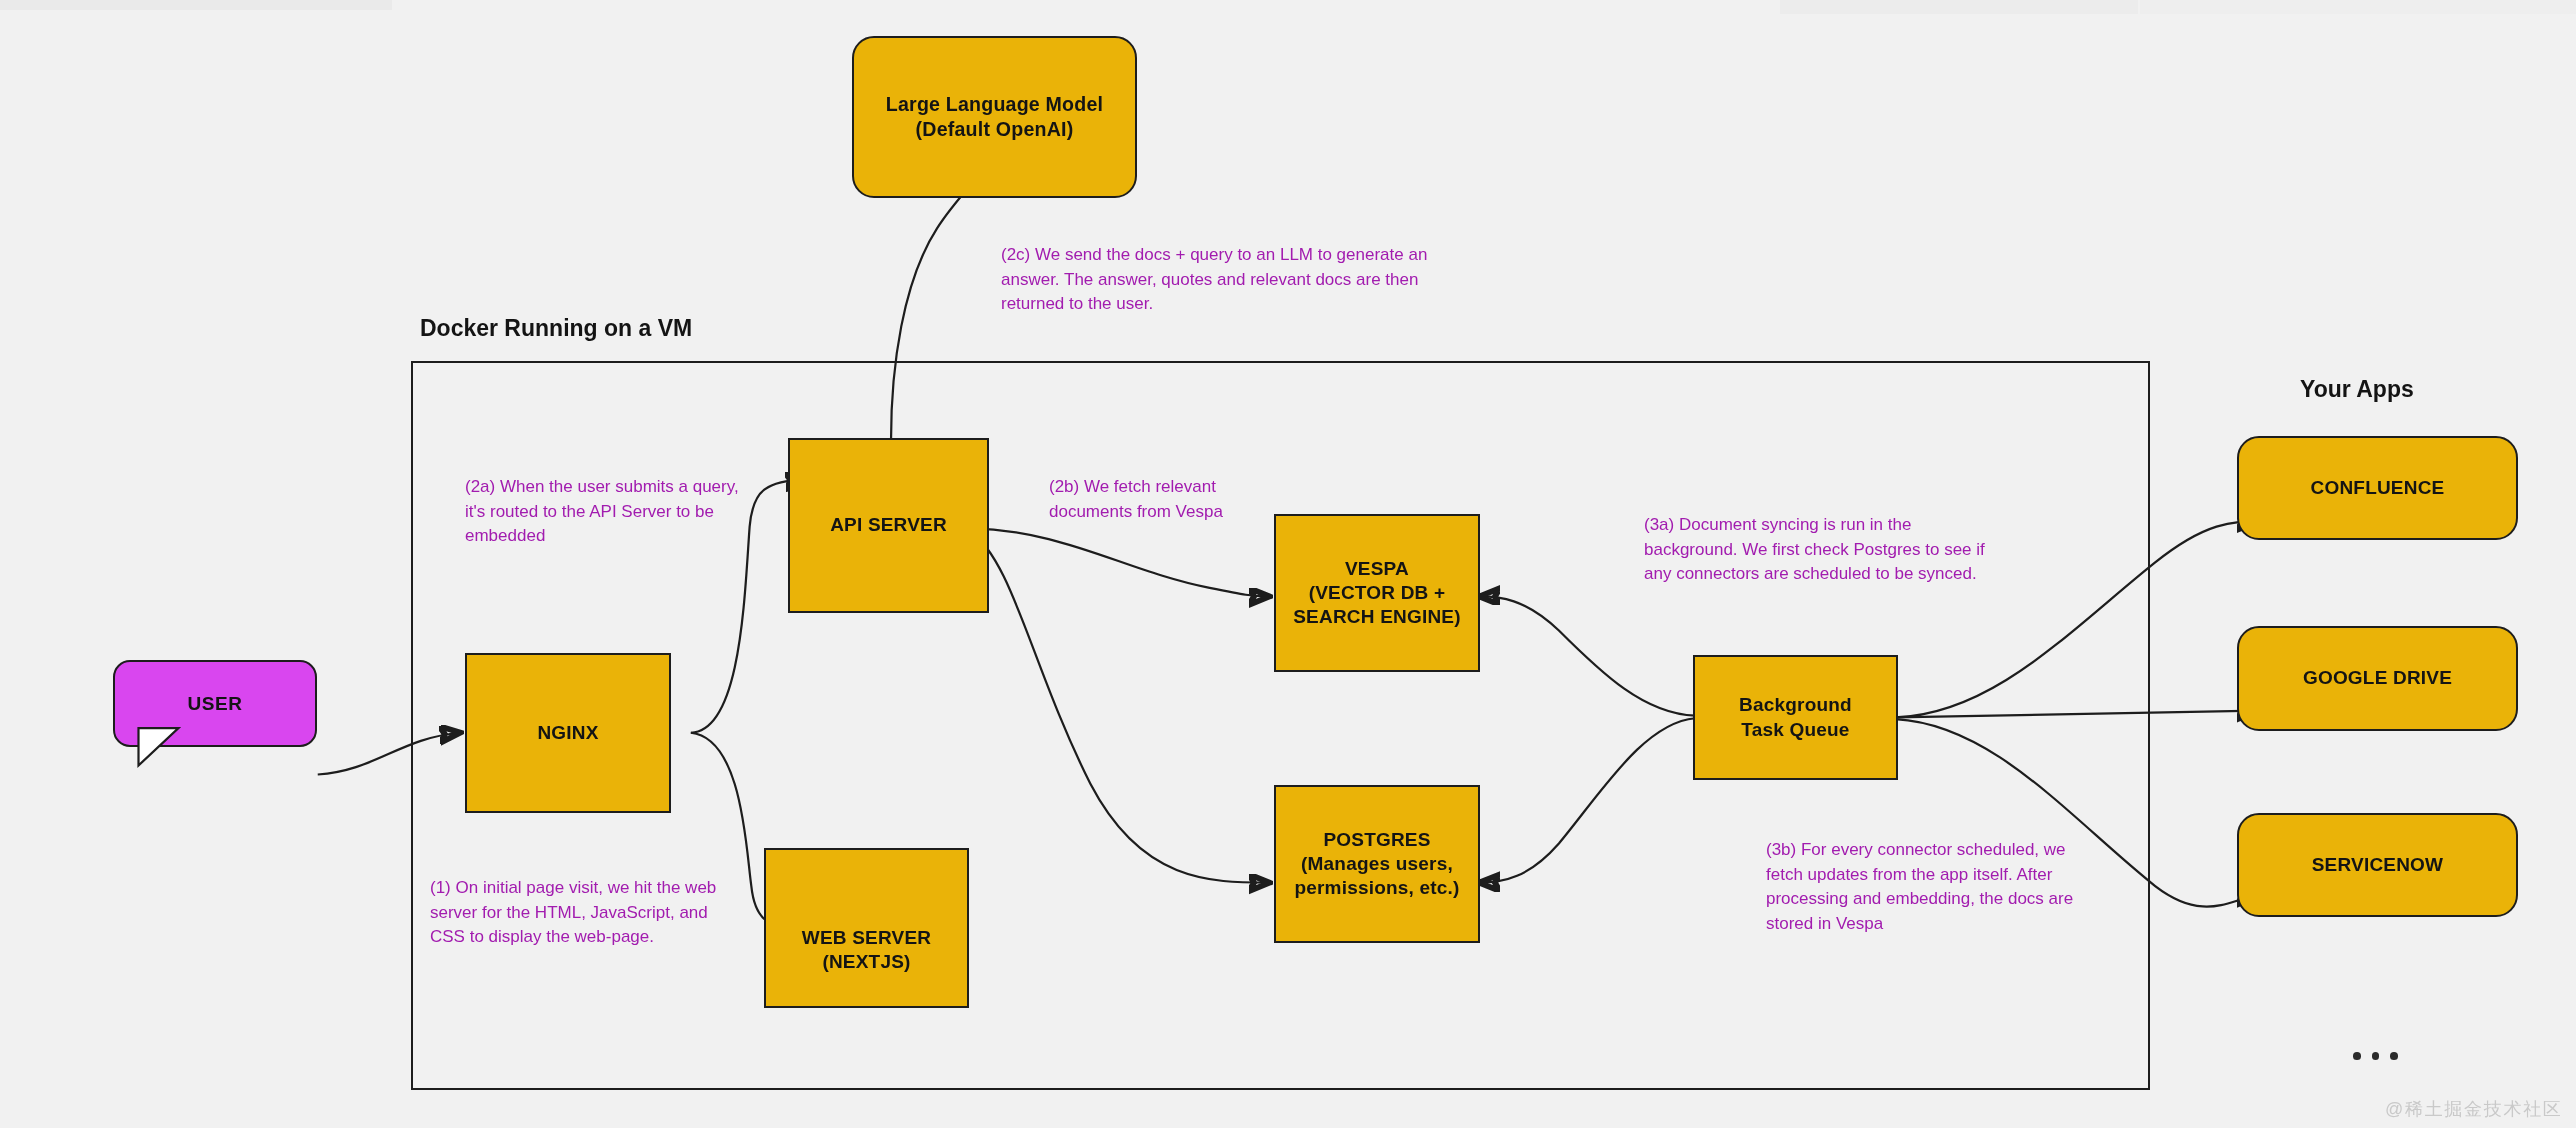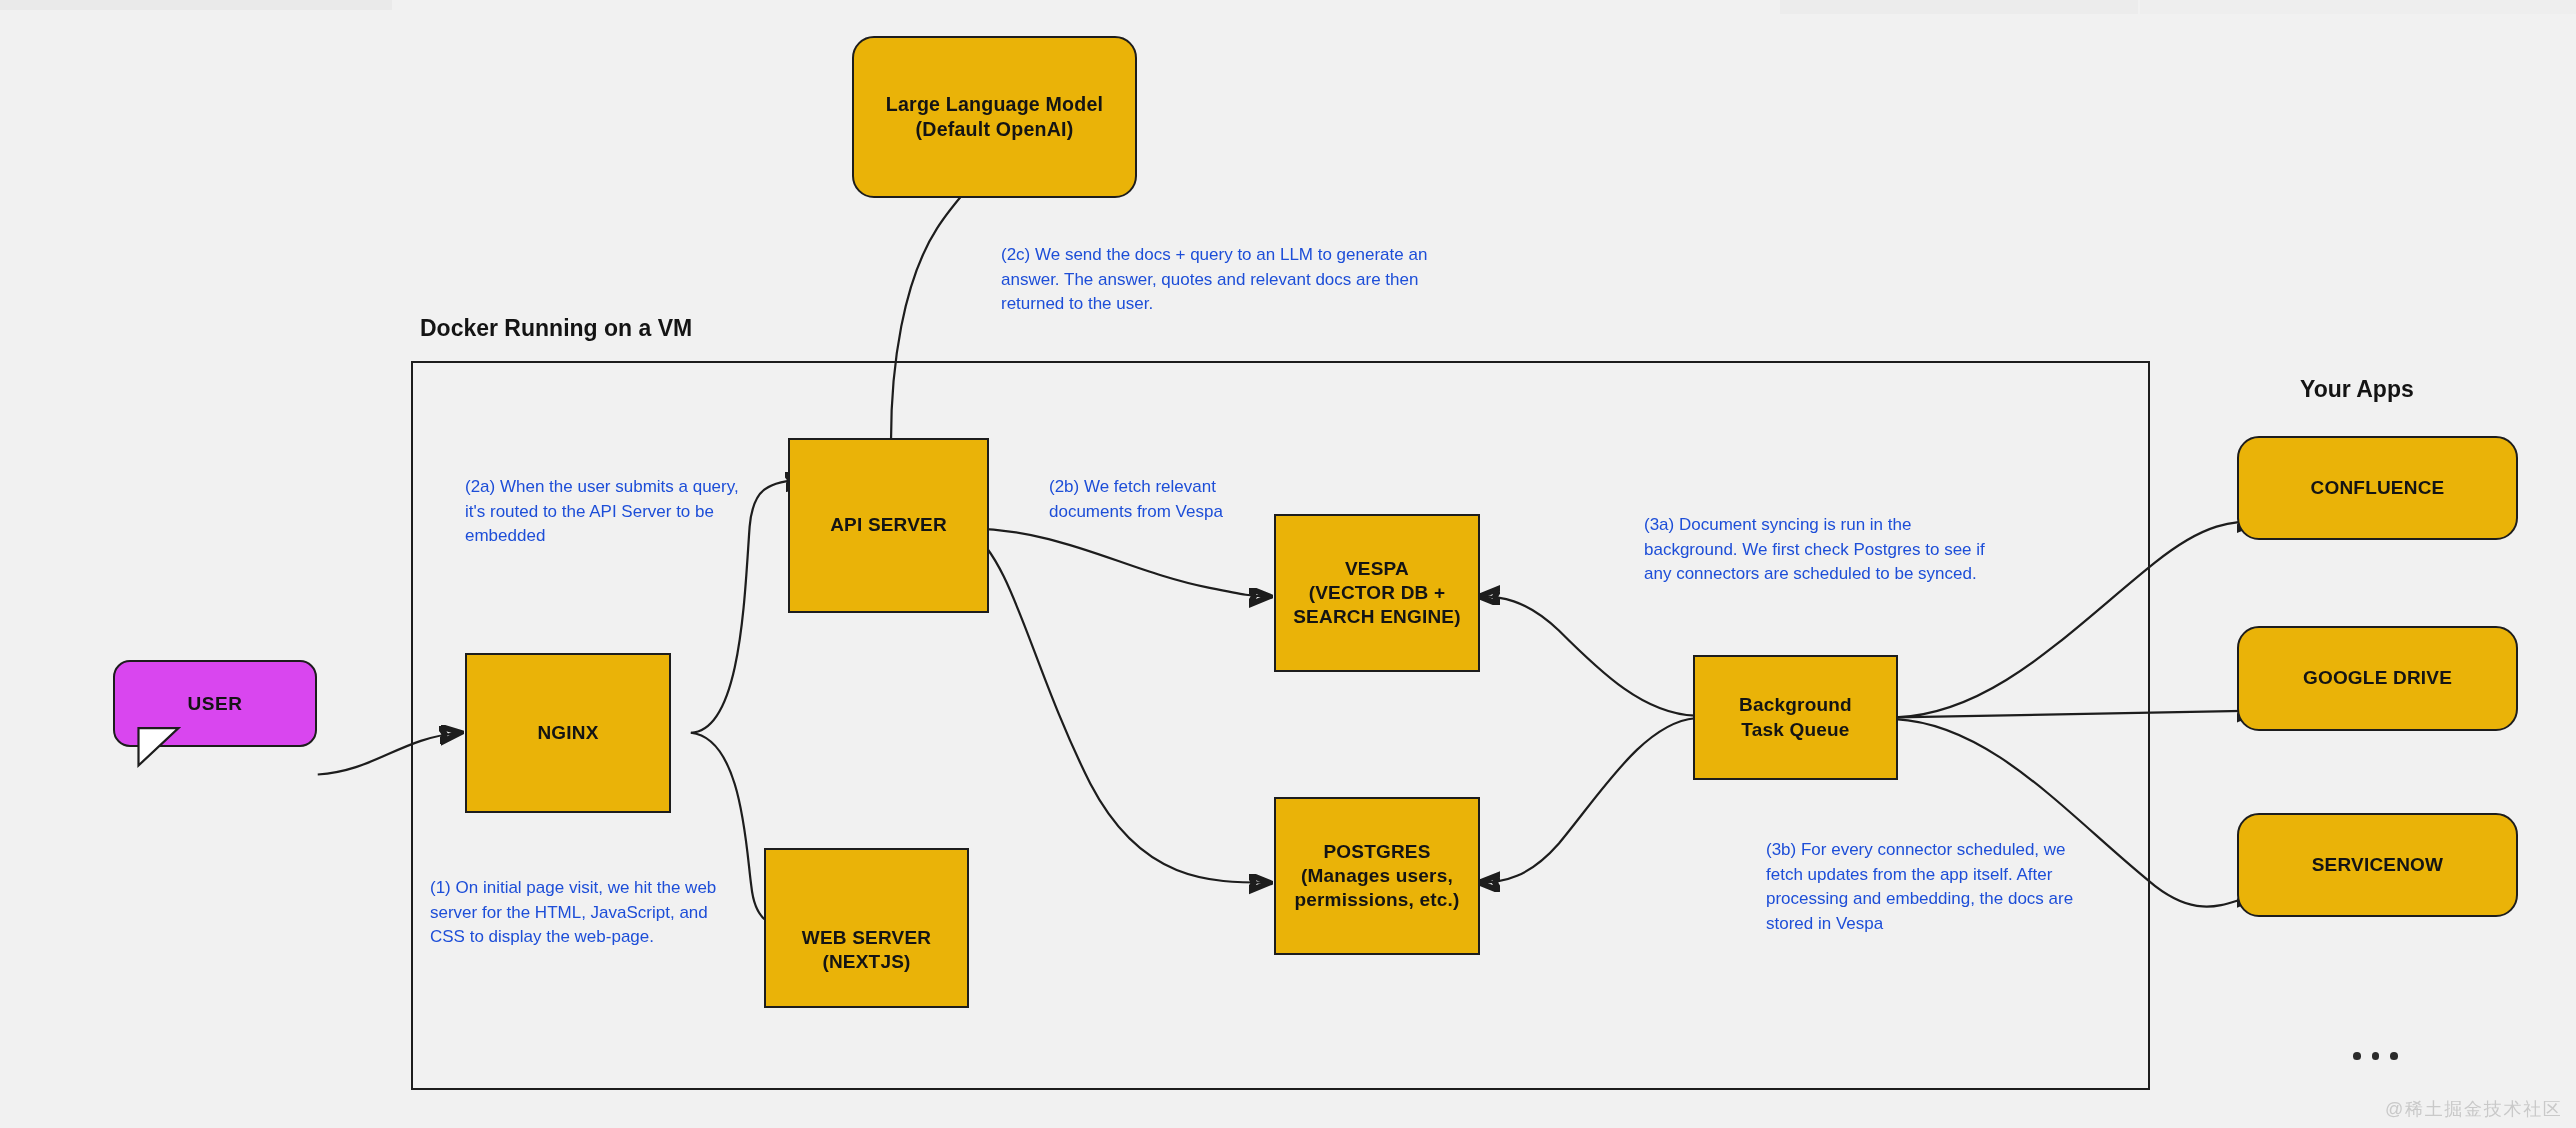--- a/index.html
+++ b/index.html
@@ -96,21 +96,21 @@
     box-sizing: border-box;
   }
   .group-title {
     position: absolute;
     font-weight: bold;
     color: #141414;
     white-space: nowrap;
   }
   .annotation {
     position: absolute;
-    color: #1d4ed8;
+    color: #a21caf;
     line-height: 1.45;
     white-space: pre-line;
     font-size: 17px;
   }
   .ellipsis {
     position: absolute;
     display: flex;
     gap: 11px;
     align-items: center;
   }
@@ -196,21 +196,21 @@
     <span class="label" style="font-size:19px;margin-top:44px;">WEB SERVER
 (NEXTJS)</span>
   </div>
 
   <div class="node" style="left:1274px; top:514px; width:206px; height:158px;">
     <span class="label" style="font-size:19px;">VESPA
 (VECTOR DB +
 SEARCH ENGINE)</span>
   </div>
 
-  <div class="node" style="left:1274px; top:785px; width:206px; height:158px;margin-top:12px;">
+  <div class="node" style="left:1274px; top:785px; width:206px; height:158px;">
     <span class="label" style="font-size:19px;">POSTGRES
 (Manages users,
 permissions, etc.)</span>
   </div>
 
   <div class="node" style="left:1693px; top:655px; width:205px; height:125px;">
     <span class="label" style="font-size:19px;">Background
 Task Queue</span>
   </div>
 

